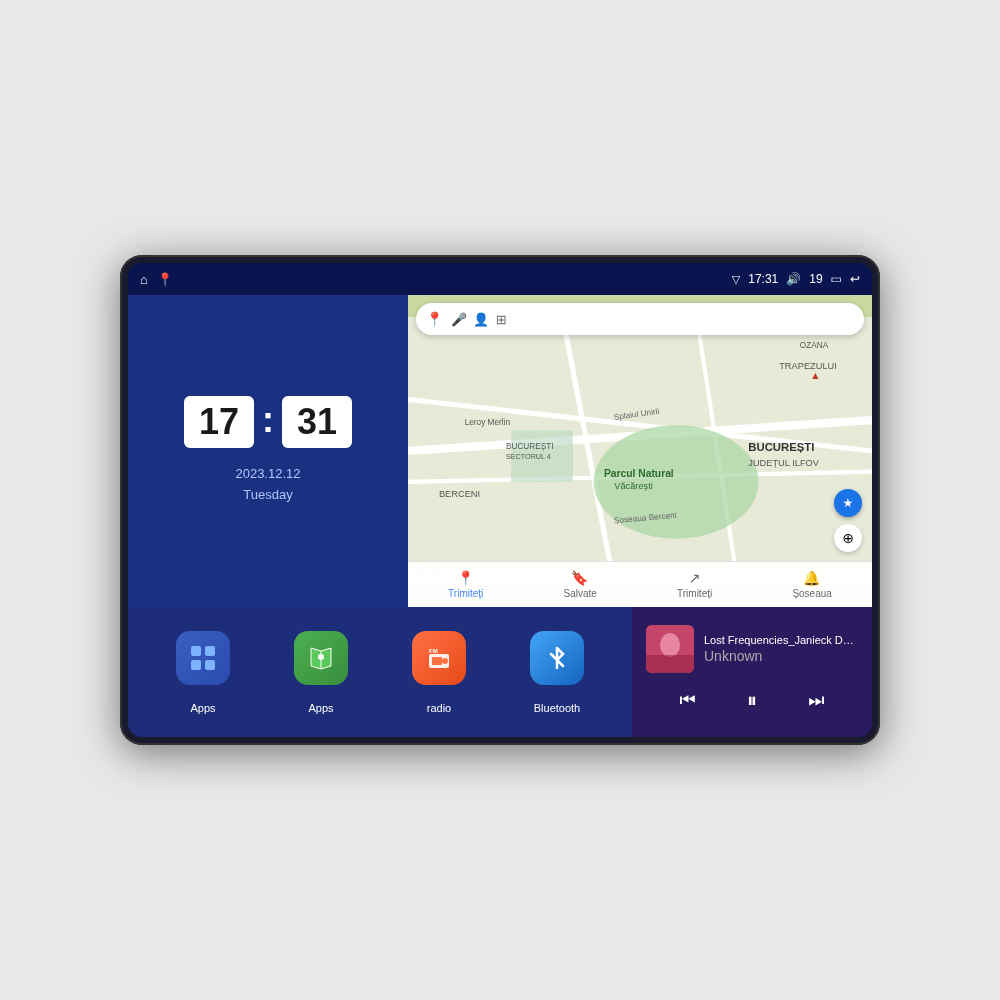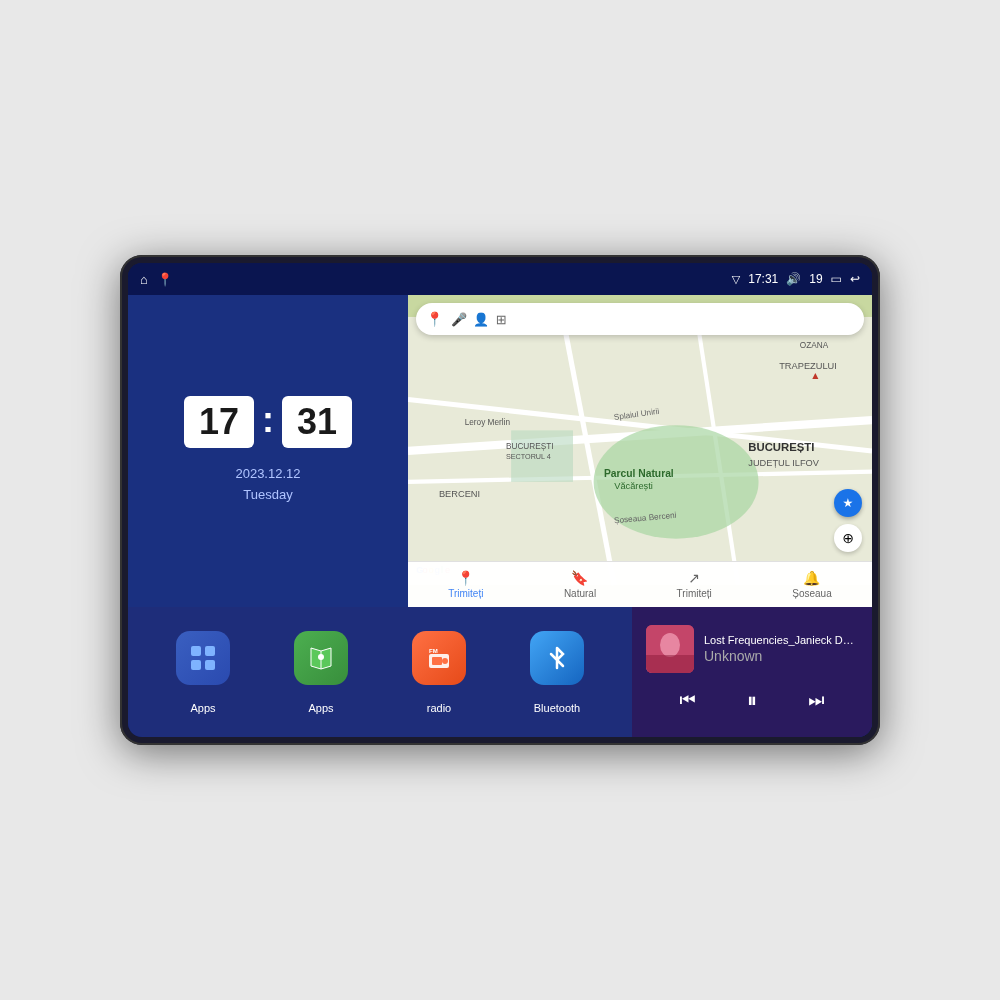--- a/index.html
+++ b/index.html
@@ -456,21 +456,21 @@
 
           <div class="map-nav-btn">★</div>
 
           <div class="map-bottom-nav">
             <div class="map-nav-item active">
               <span class="map-nav-icon">📍</span>
               <span>Trimiteți</span>
             </div>
             <div class="map-nav-item">
               <span class="map-nav-icon">🔖</span>
-              <span>Natural</span>
+              <span>Salvate</span>
             </div>
             <div class="map-nav-item">
               <span class="map-nav-icon">↗</span>
               <span>Trimiteți</span>
             </div>
             <div class="map-nav-item">
               <span class="map-nav-icon">🔔</span>
               <span>Șoseaua</span>
             </div>
           </div>

